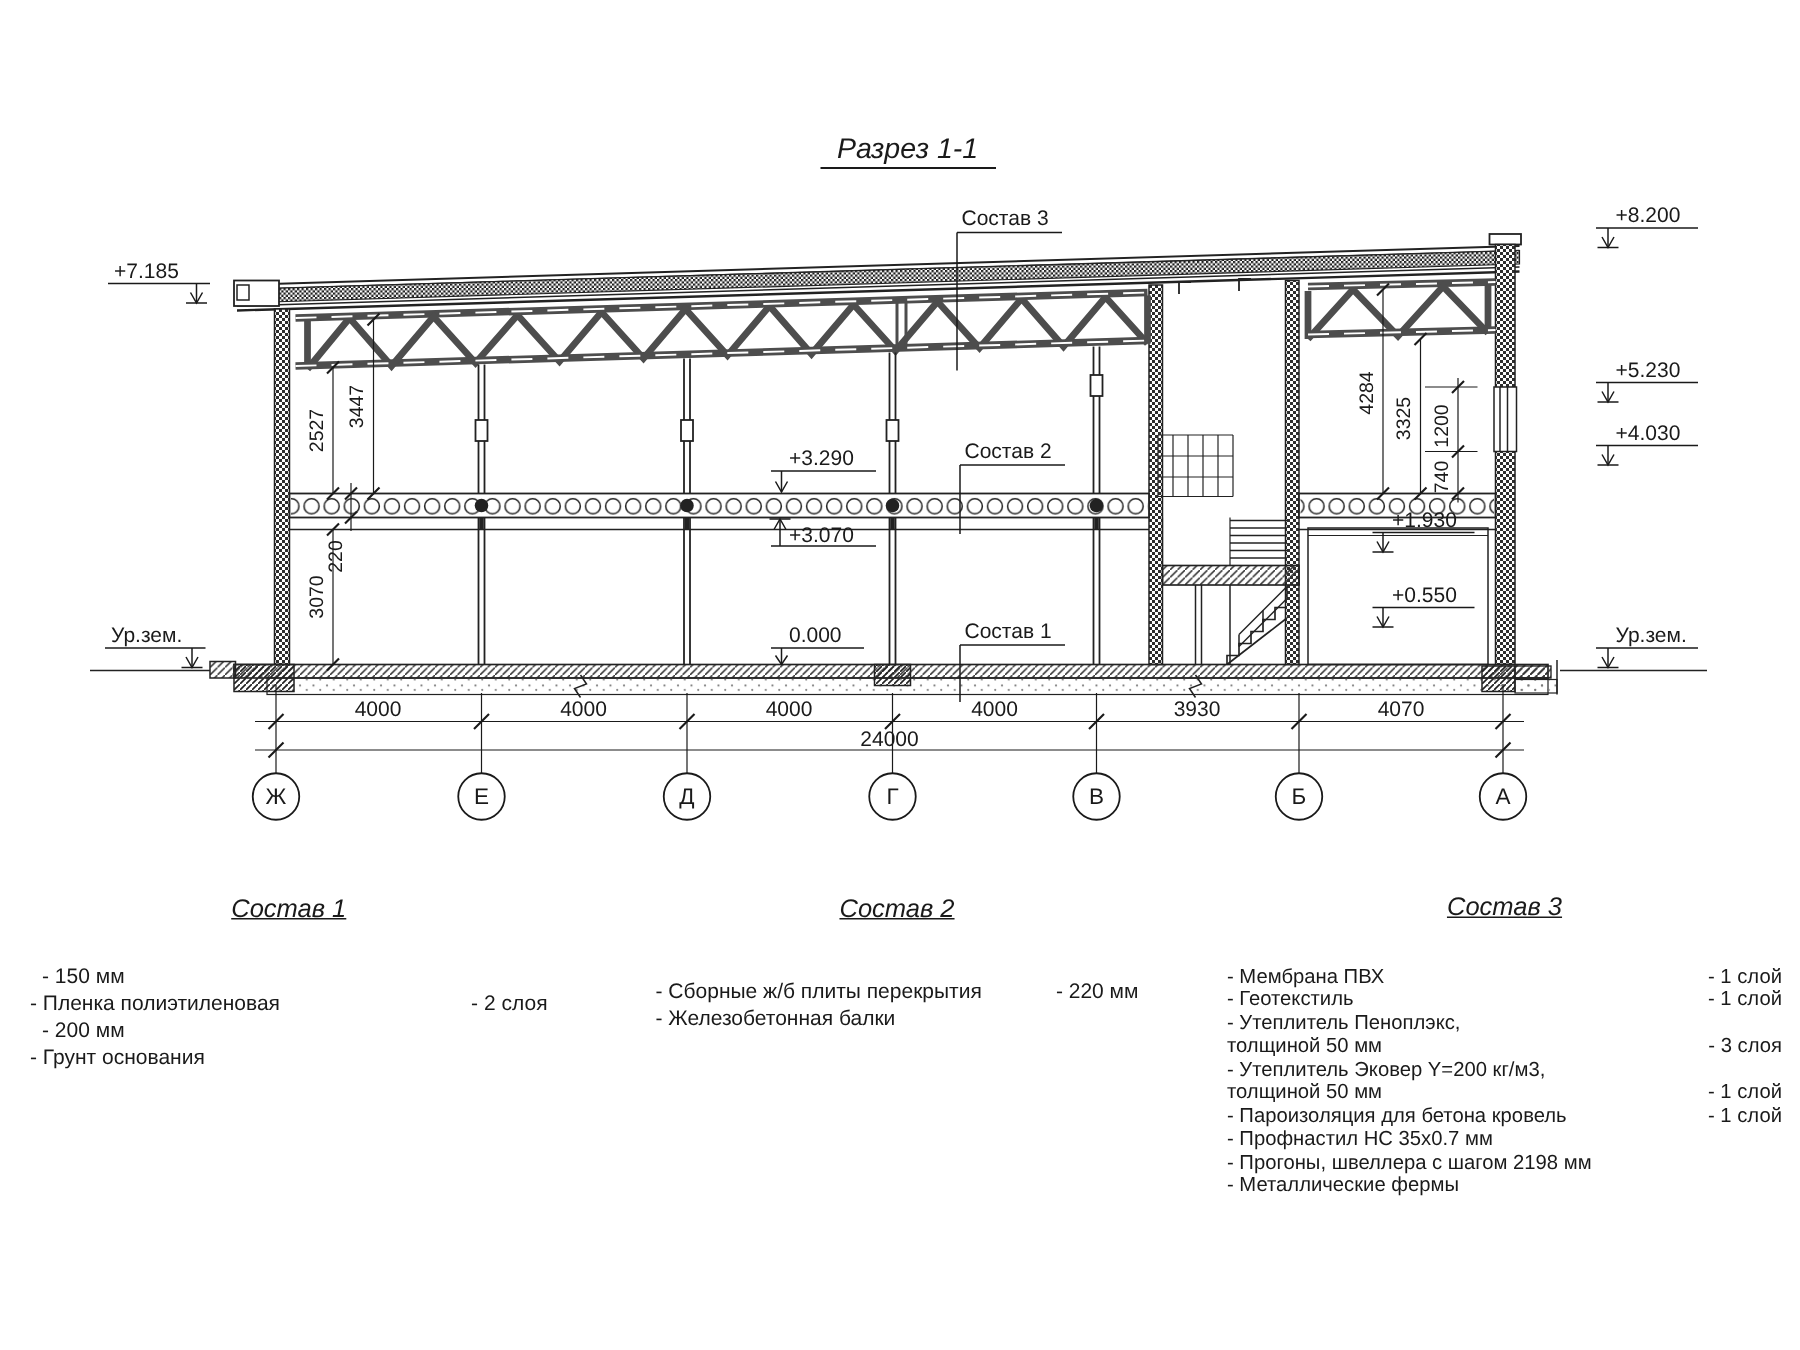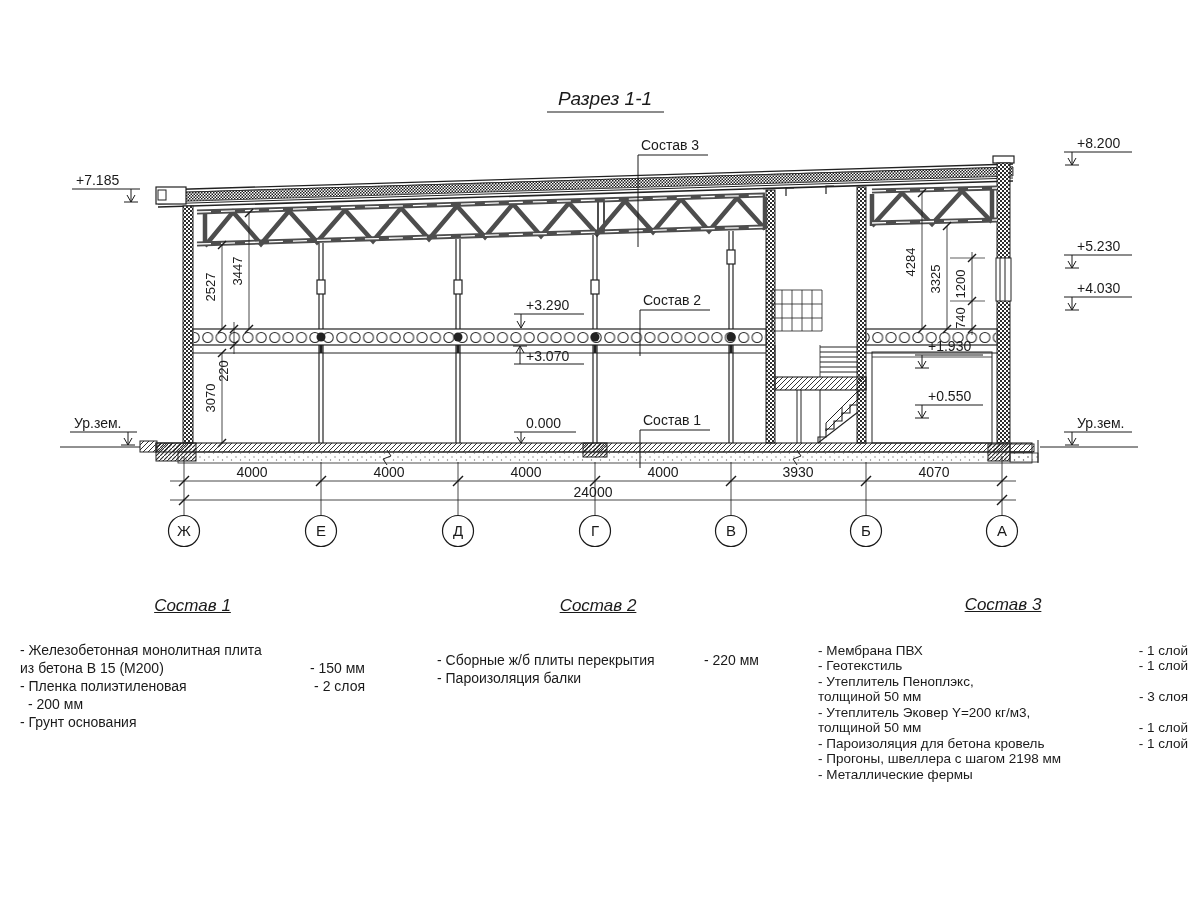--- a/index.html
+++ b/index.html
@@ -390,22 +390,20 @@
       <text x="866" y="536">Б</text>
       <text x="1002" y="536">А</text>
     </g>
   </g>
 </svg>
 
 
 <div class="comp" id="comp1">
   <h3>Состав 1</h3>
   <div class="row">
-        <div class="nm">- Железобетонная  монолитная плита
-  из бетона В 15 (М200)</div>
         <div class="val">- 150 мм</div>
       </div>
   <div class="row">
         <div class="nm">- Пленка полиэтиленовая</div>
         <div class="val">-  2 слоя</div>
       </div>
   <div class="row">
         <div class="val">- 200 мм</div>
       </div>
   <div class="row">
@@ -414,21 +412,21 @@
       </div>
 </div>
 
 <div class="comp" id="comp2">
   <h3>Состав 2</h3>
   <div class="row">
         <div class="nm">- Сборные ж/б плиты перекрытия</div>
         <div class="val">- 220 мм</div>
       </div>
   <div class="row">
-        <div class="nm">- Пароизоляция балки</div>
+        <div class="nm">- Железобетонная балки</div>
         <div class="val"></div>
       </div>
 </div>
 
 <div class="comp" id="comp3">
   <h3>Состав 3</h3>
   <div class="row">
         <div class="nm">- Мембрана ПВХ</div>
         <div class="val">- 1 слой</div>
       </div>
@@ -444,20 +442,24 @@
   <div class="row">
         <div class="nm">- Утеплитель Эковер Y=200 кг/м3,
   толщиной 50 мм</div>
         <div class="val">- 1 слой</div>
       </div>
   <div class="row">
         <div class="nm">- Пароизоляция для бетона кровель</div>
         <div class="val">- 1 слой</div>
       </div>
   <div class="row">
+        <div class="nm">- Профнастил НС 35x0.7 мм</div>
+        <div class="val"></div>
+      </div>
+  <div class="row">
         <div class="nm">- Прогоны, швеллера с шагом 2198 мм</div>
         <div class="val"></div>
       </div>
   <div class="row">
         <div class="nm">- Металлические фермы</div>
         <div class="val"></div>
       </div>
 </div>
 </div>
 

